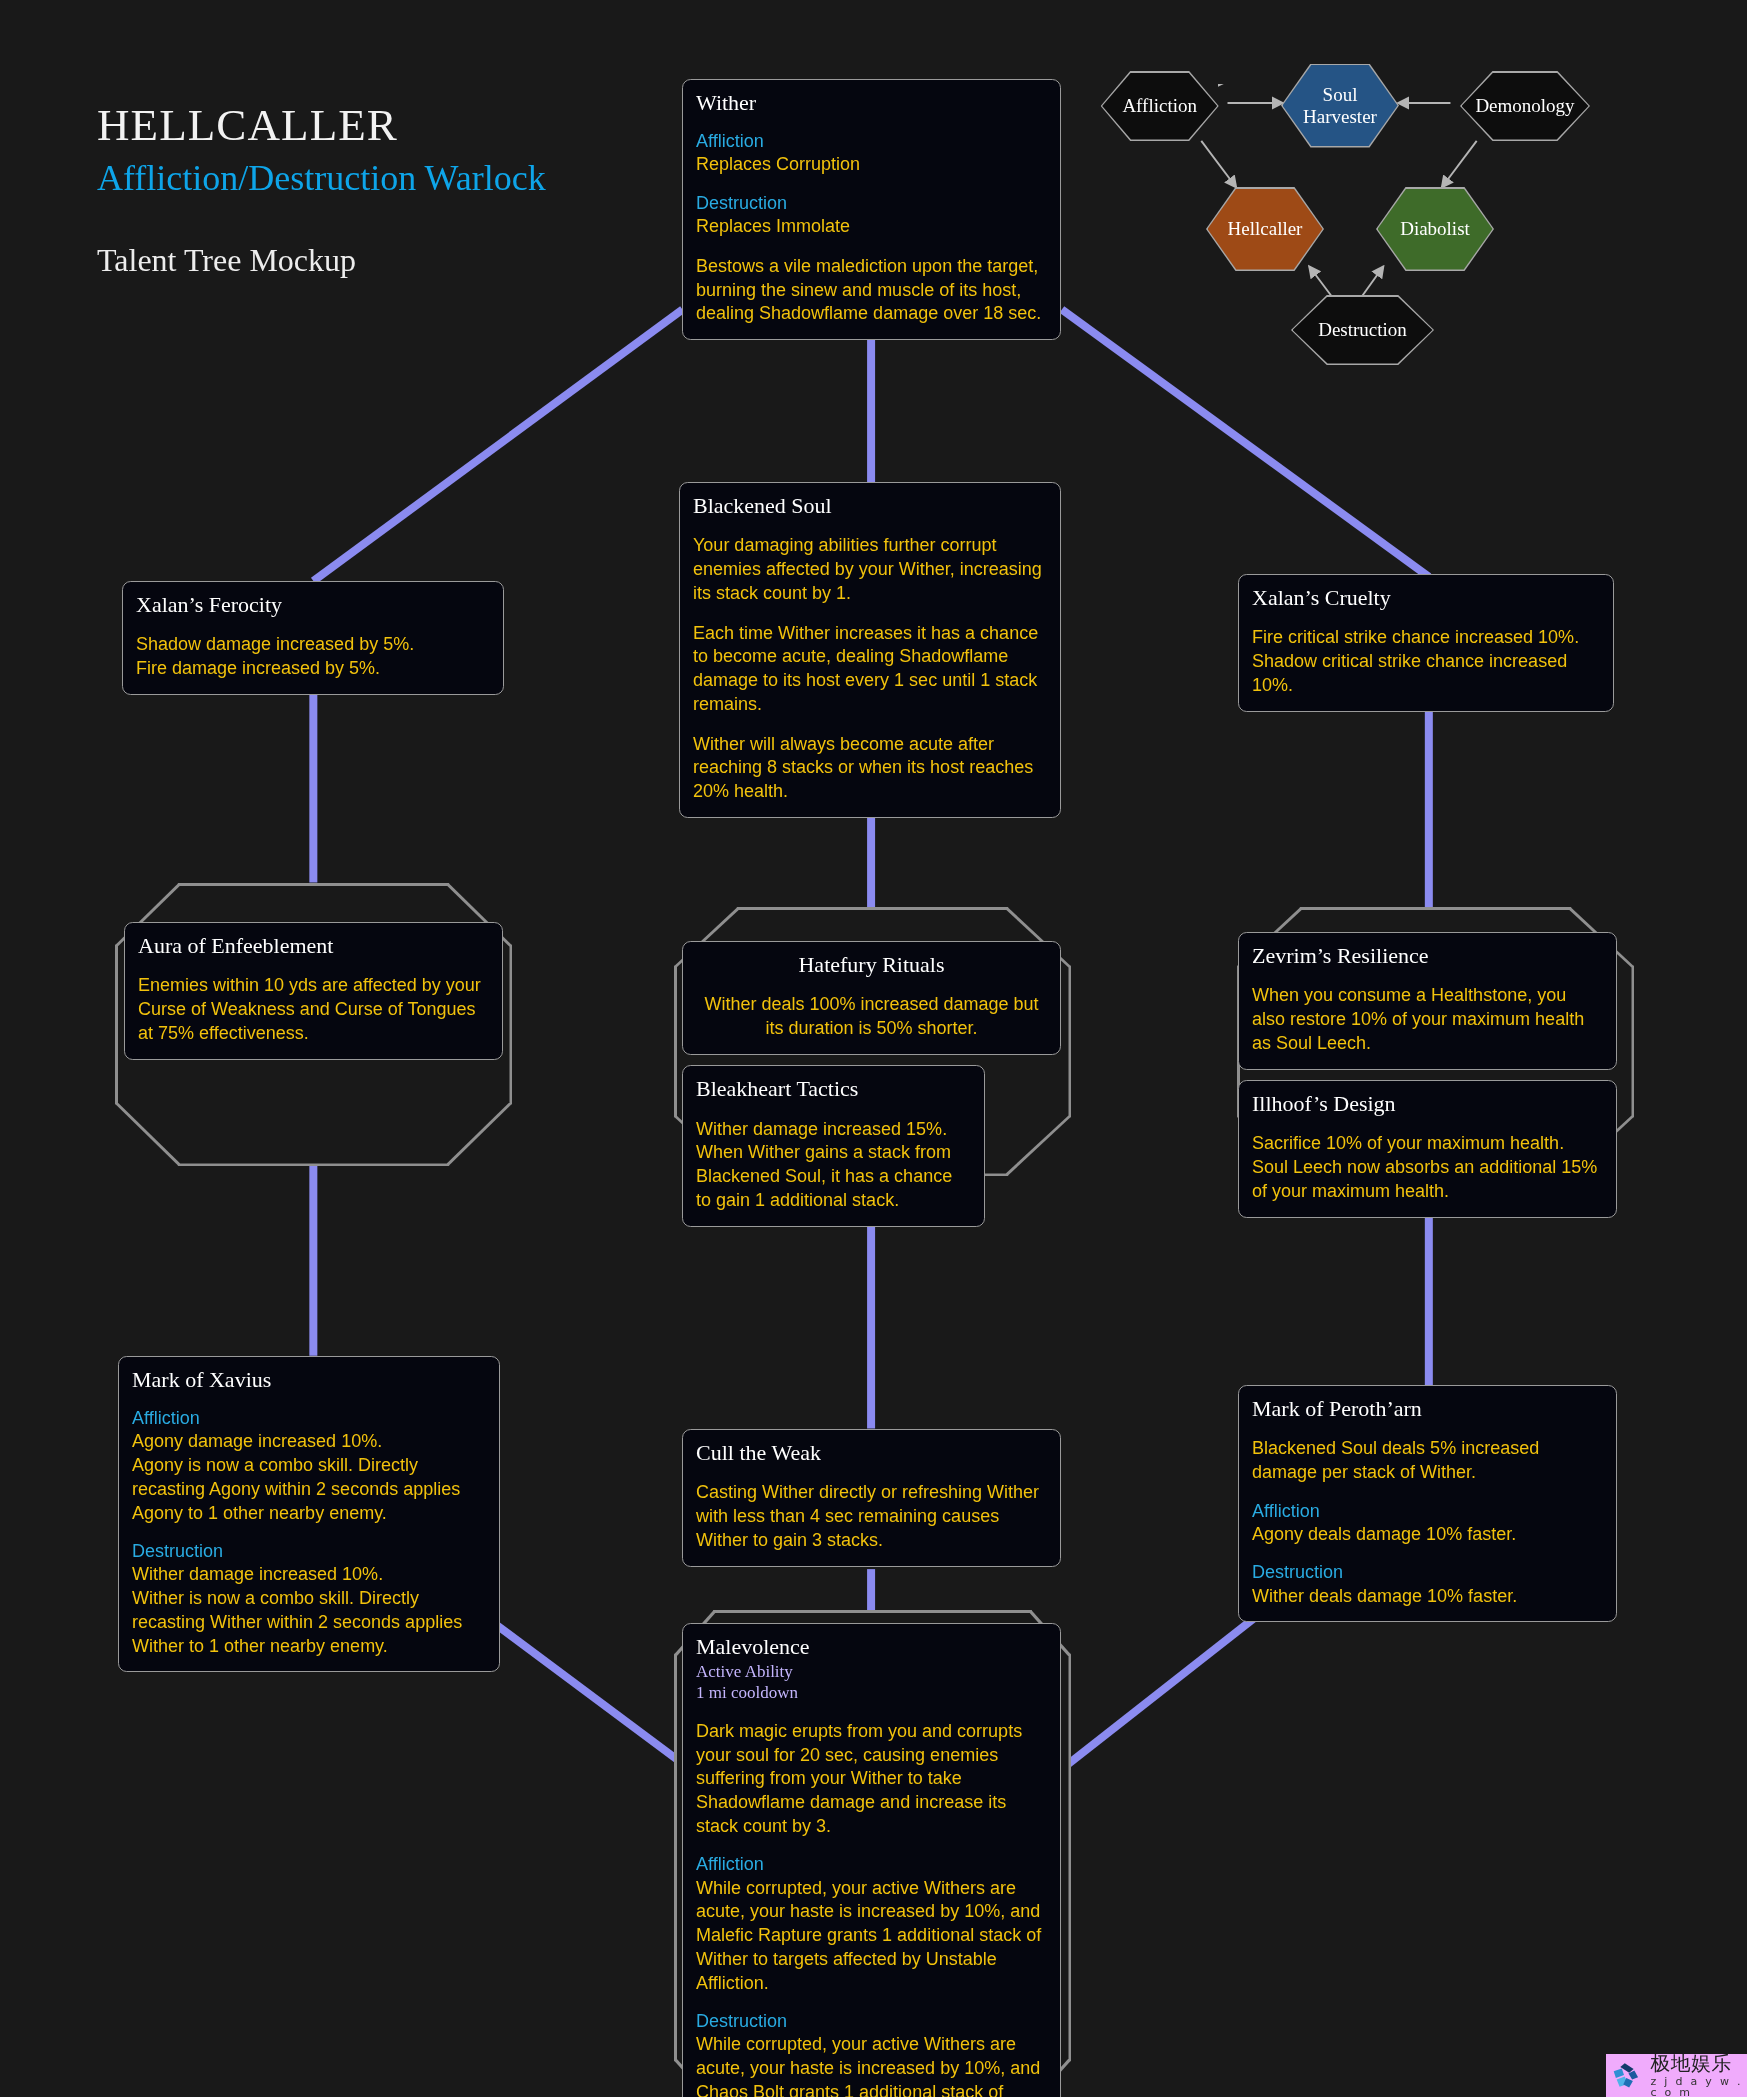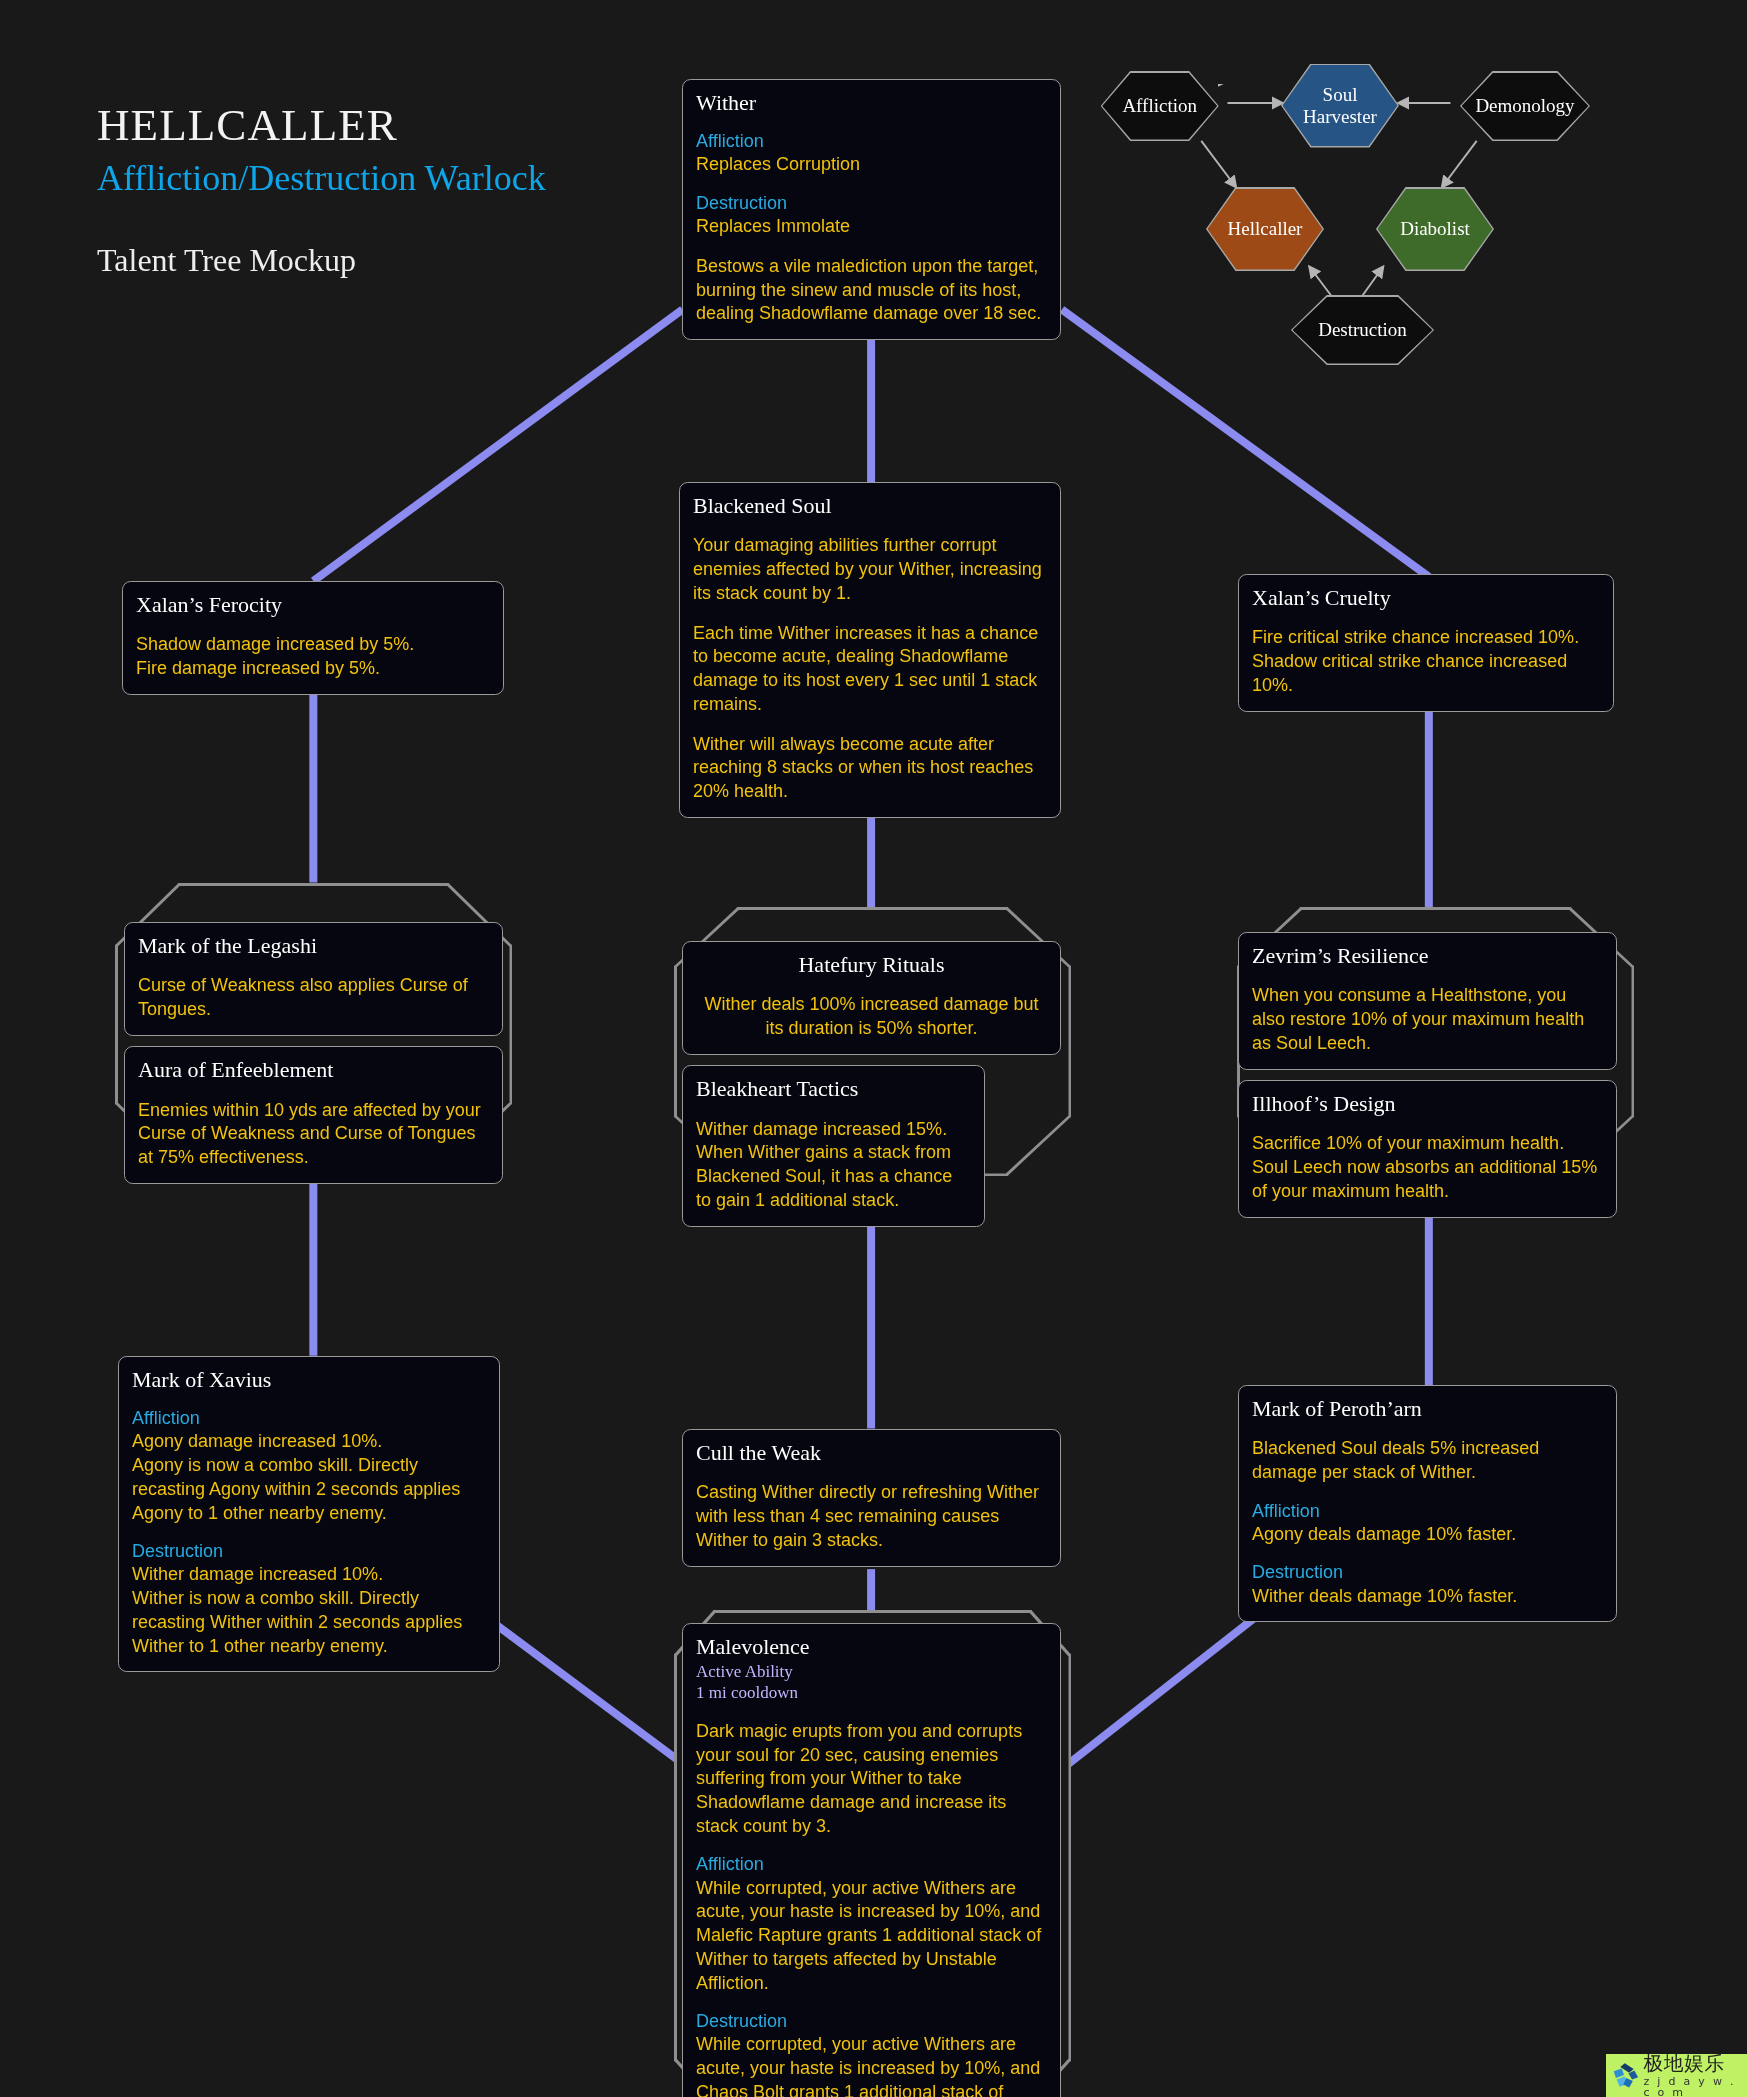--- a/index.html
+++ b/index.html
@@ -86,22 +86,22 @@
     display:flex; align-items:center; justify-content:center;
     clip-path:polygon(25% 0%,75% 0%,100% 50%,75% 100%,25% 100%,0% 50%);
   }
   .hex .hexlabel{ position:relative; z-index:2; padding:0 4.4px; }
 
   
   #wm{
     position:absolute; z-index:6;
     left:1606px; top:2054px;
     width:142px; height:44px;
-    background:#bef264;
-    display:flex; align-items:center; gap:2px;
+    background:#f0abfc;
+    display:flex; align-items:center; gap:9px;
     padding:0 4.4px;
   }
   #wm .wmlogo{ width:31px; height:31px; position:relative; flex:0 0 auto; }
   #wm .wmtext{ display:flex; flex-direction:column; line-height:1; }
   #wm .wmcn{
     font-family:"DejaVu Sans", sans-serif;
     font-size:19.7px; color:#222222; letter-spacing:0.7px;
   }
   #wm .wmen{
     font-family:"DejaVu Sans", sans-serif;
@@ -225,24 +225,20 @@
     <div class="desc gap">Fire critical strike chance increased 10%. Shadow critical strike chance increased 10%.</div>
   </div>
 
   <div class="octa" style="left:115px; top:883px; width:397px; height:283px;
               clip-path:polygon(16% 0%,84% 0%,100% 22%,100% 78%,84% 100%,16% 100%,0% 78%,0% 22%);
               background:#8f8f8f;">
     <div style="position:absolute; inset:1.5px; background:#191919;
                 clip-path:polygon(16% 0%,84% 0%,100% 22%,100% 78%,84% 100%,16% 100%,0% 78%,0% 22%);"></div>
   </div>
   <div class="pairwrap" style="left:124px; top:922px; width:379px;">
-    <div class="node first" style="width:379px;">
-      <div class="nm">Mark of the Legashi</div>
-      <div class="desc gap">Curse of Weakness also applies Curse of Tongues.</div>
-    </div>
     <div class="node" style="width:379px;">
       <div class="nm">Aura of Enfeeblement</div>
       <div class="desc gap">Enemies within 10 yds are affected by your Curse of Weakness and Curse of Tongues at 75% effectiveness.</div>
     </div>
   </div>
 
   <div class="octa" style="left:674px; top:907px; width:397px; height:269px;
               clip-path:polygon(16% 0%,84% 0%,100% 22%,100% 78%,84% 100%,16% 100%,0% 78%,0% 22%);
               background:#8f8f8f;">
     <div style="position:absolute; inset:1.5px; background:#191919;

